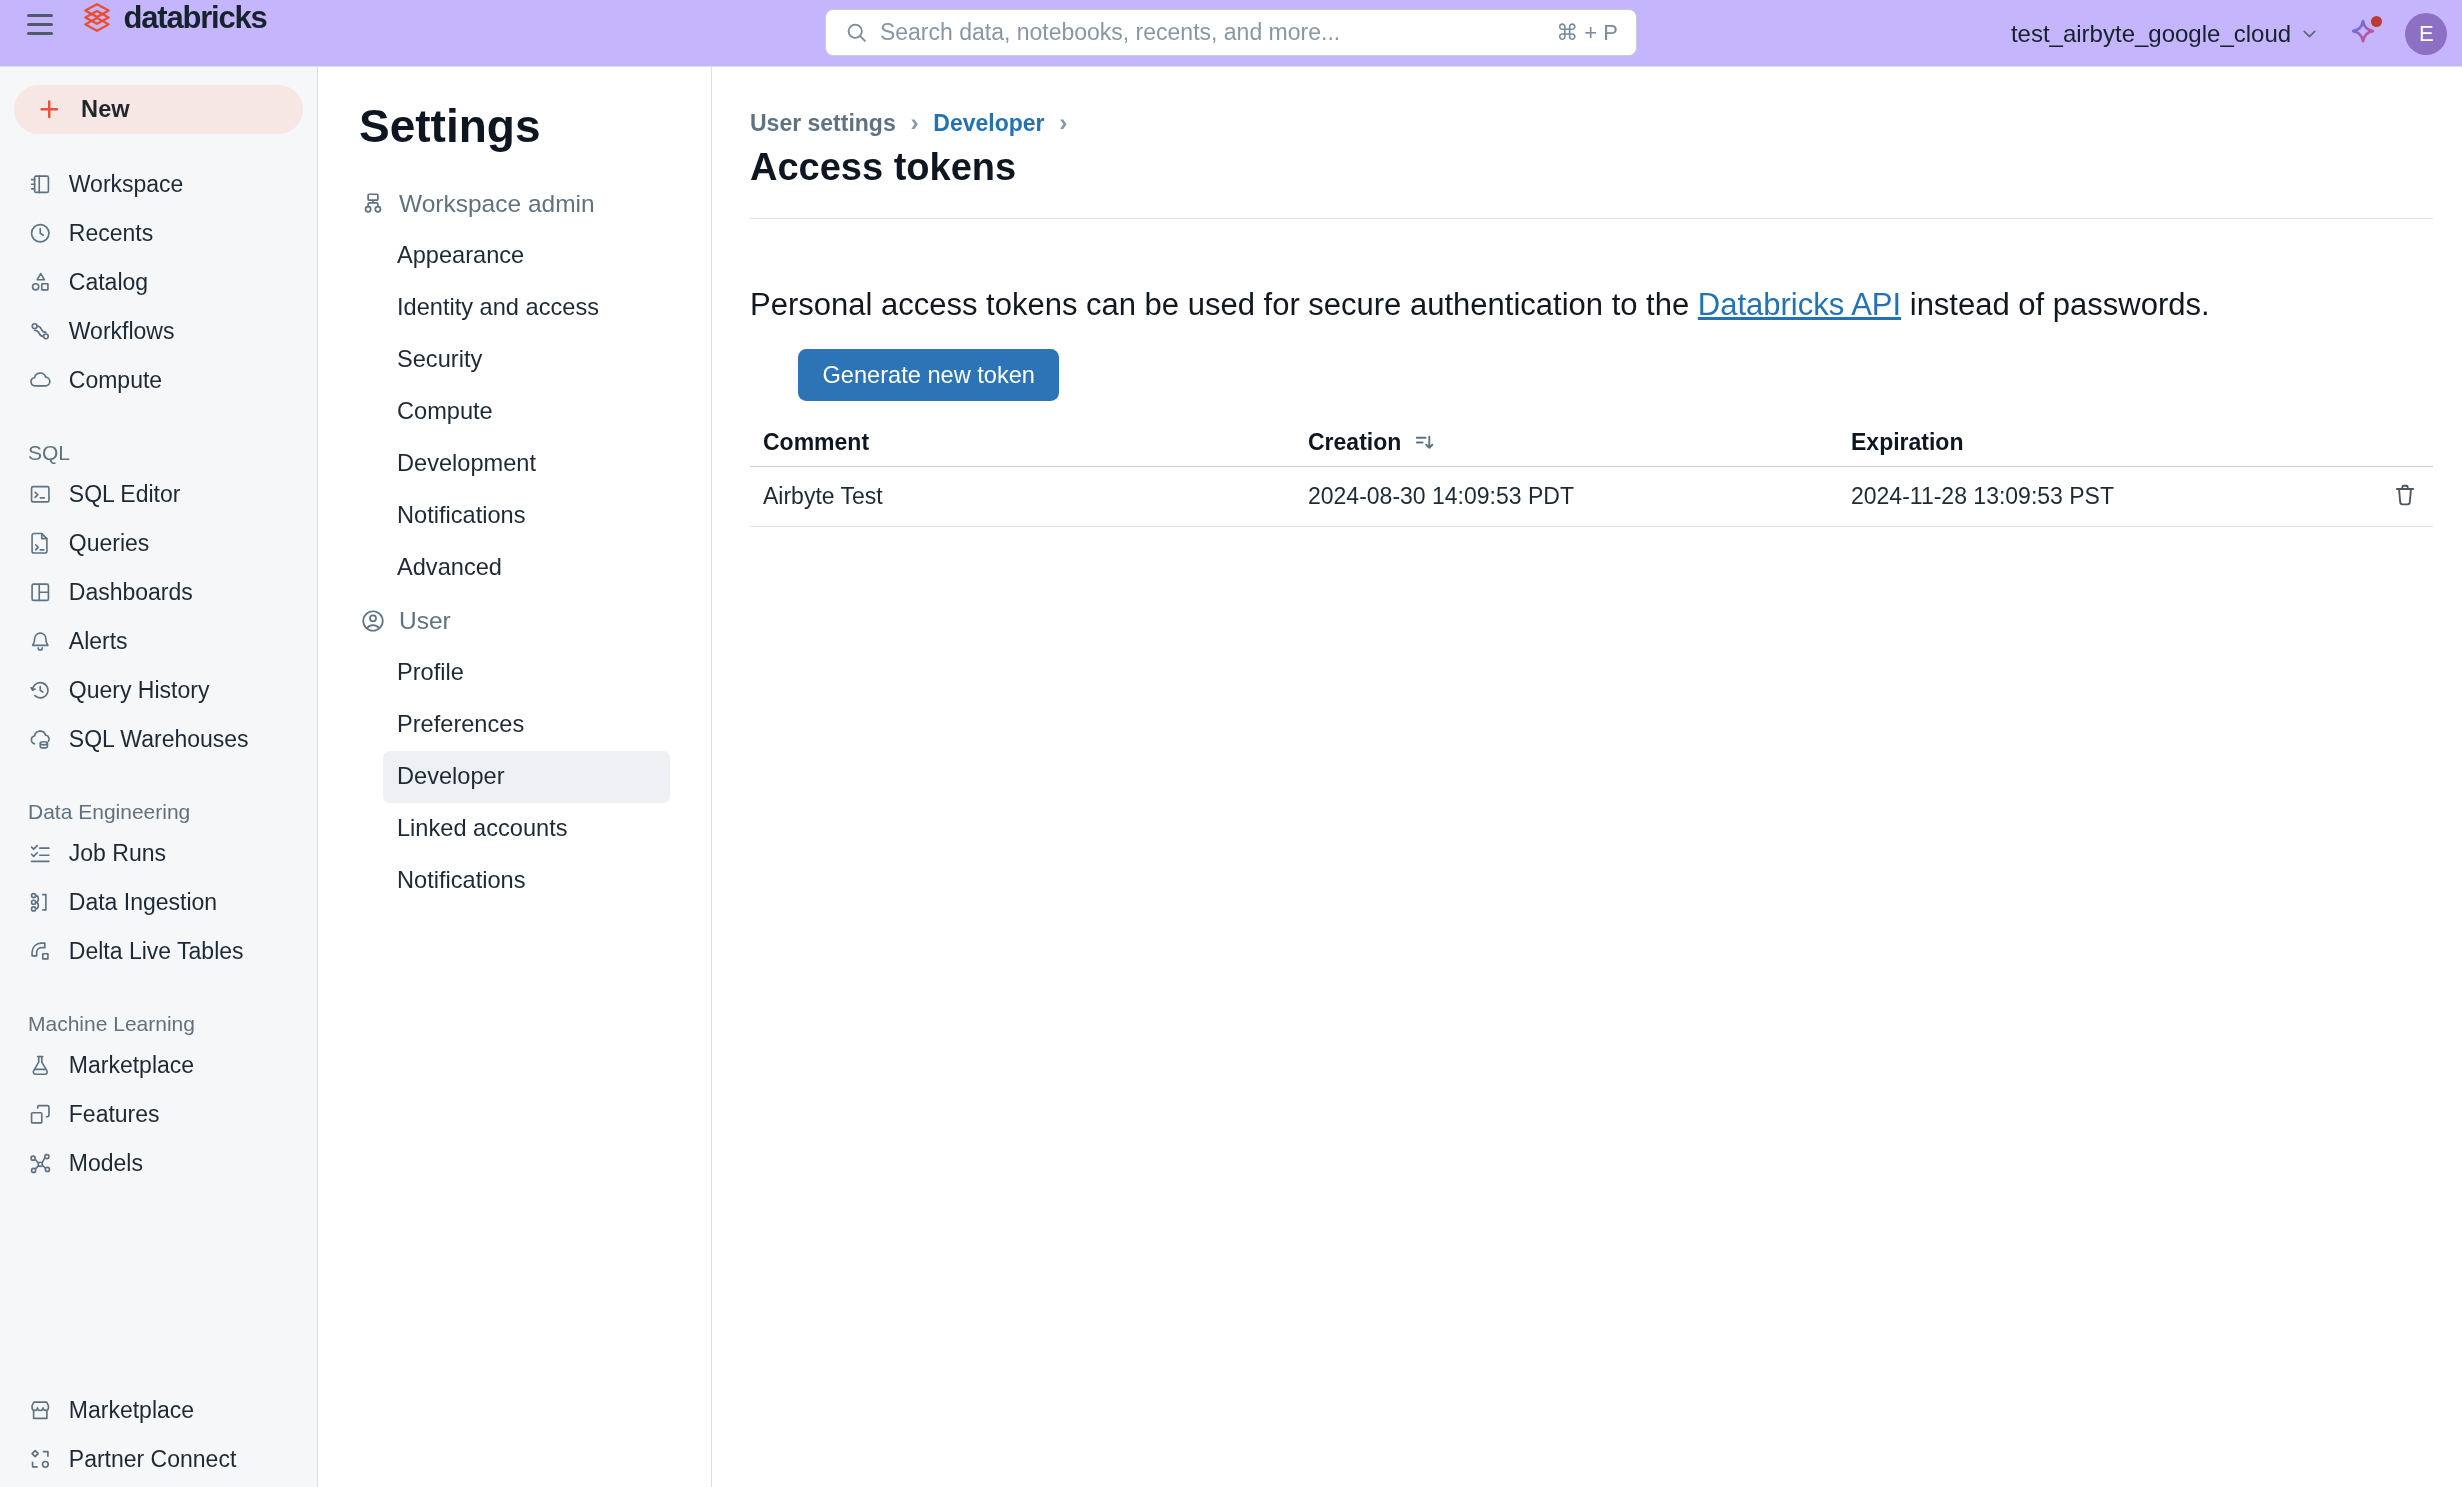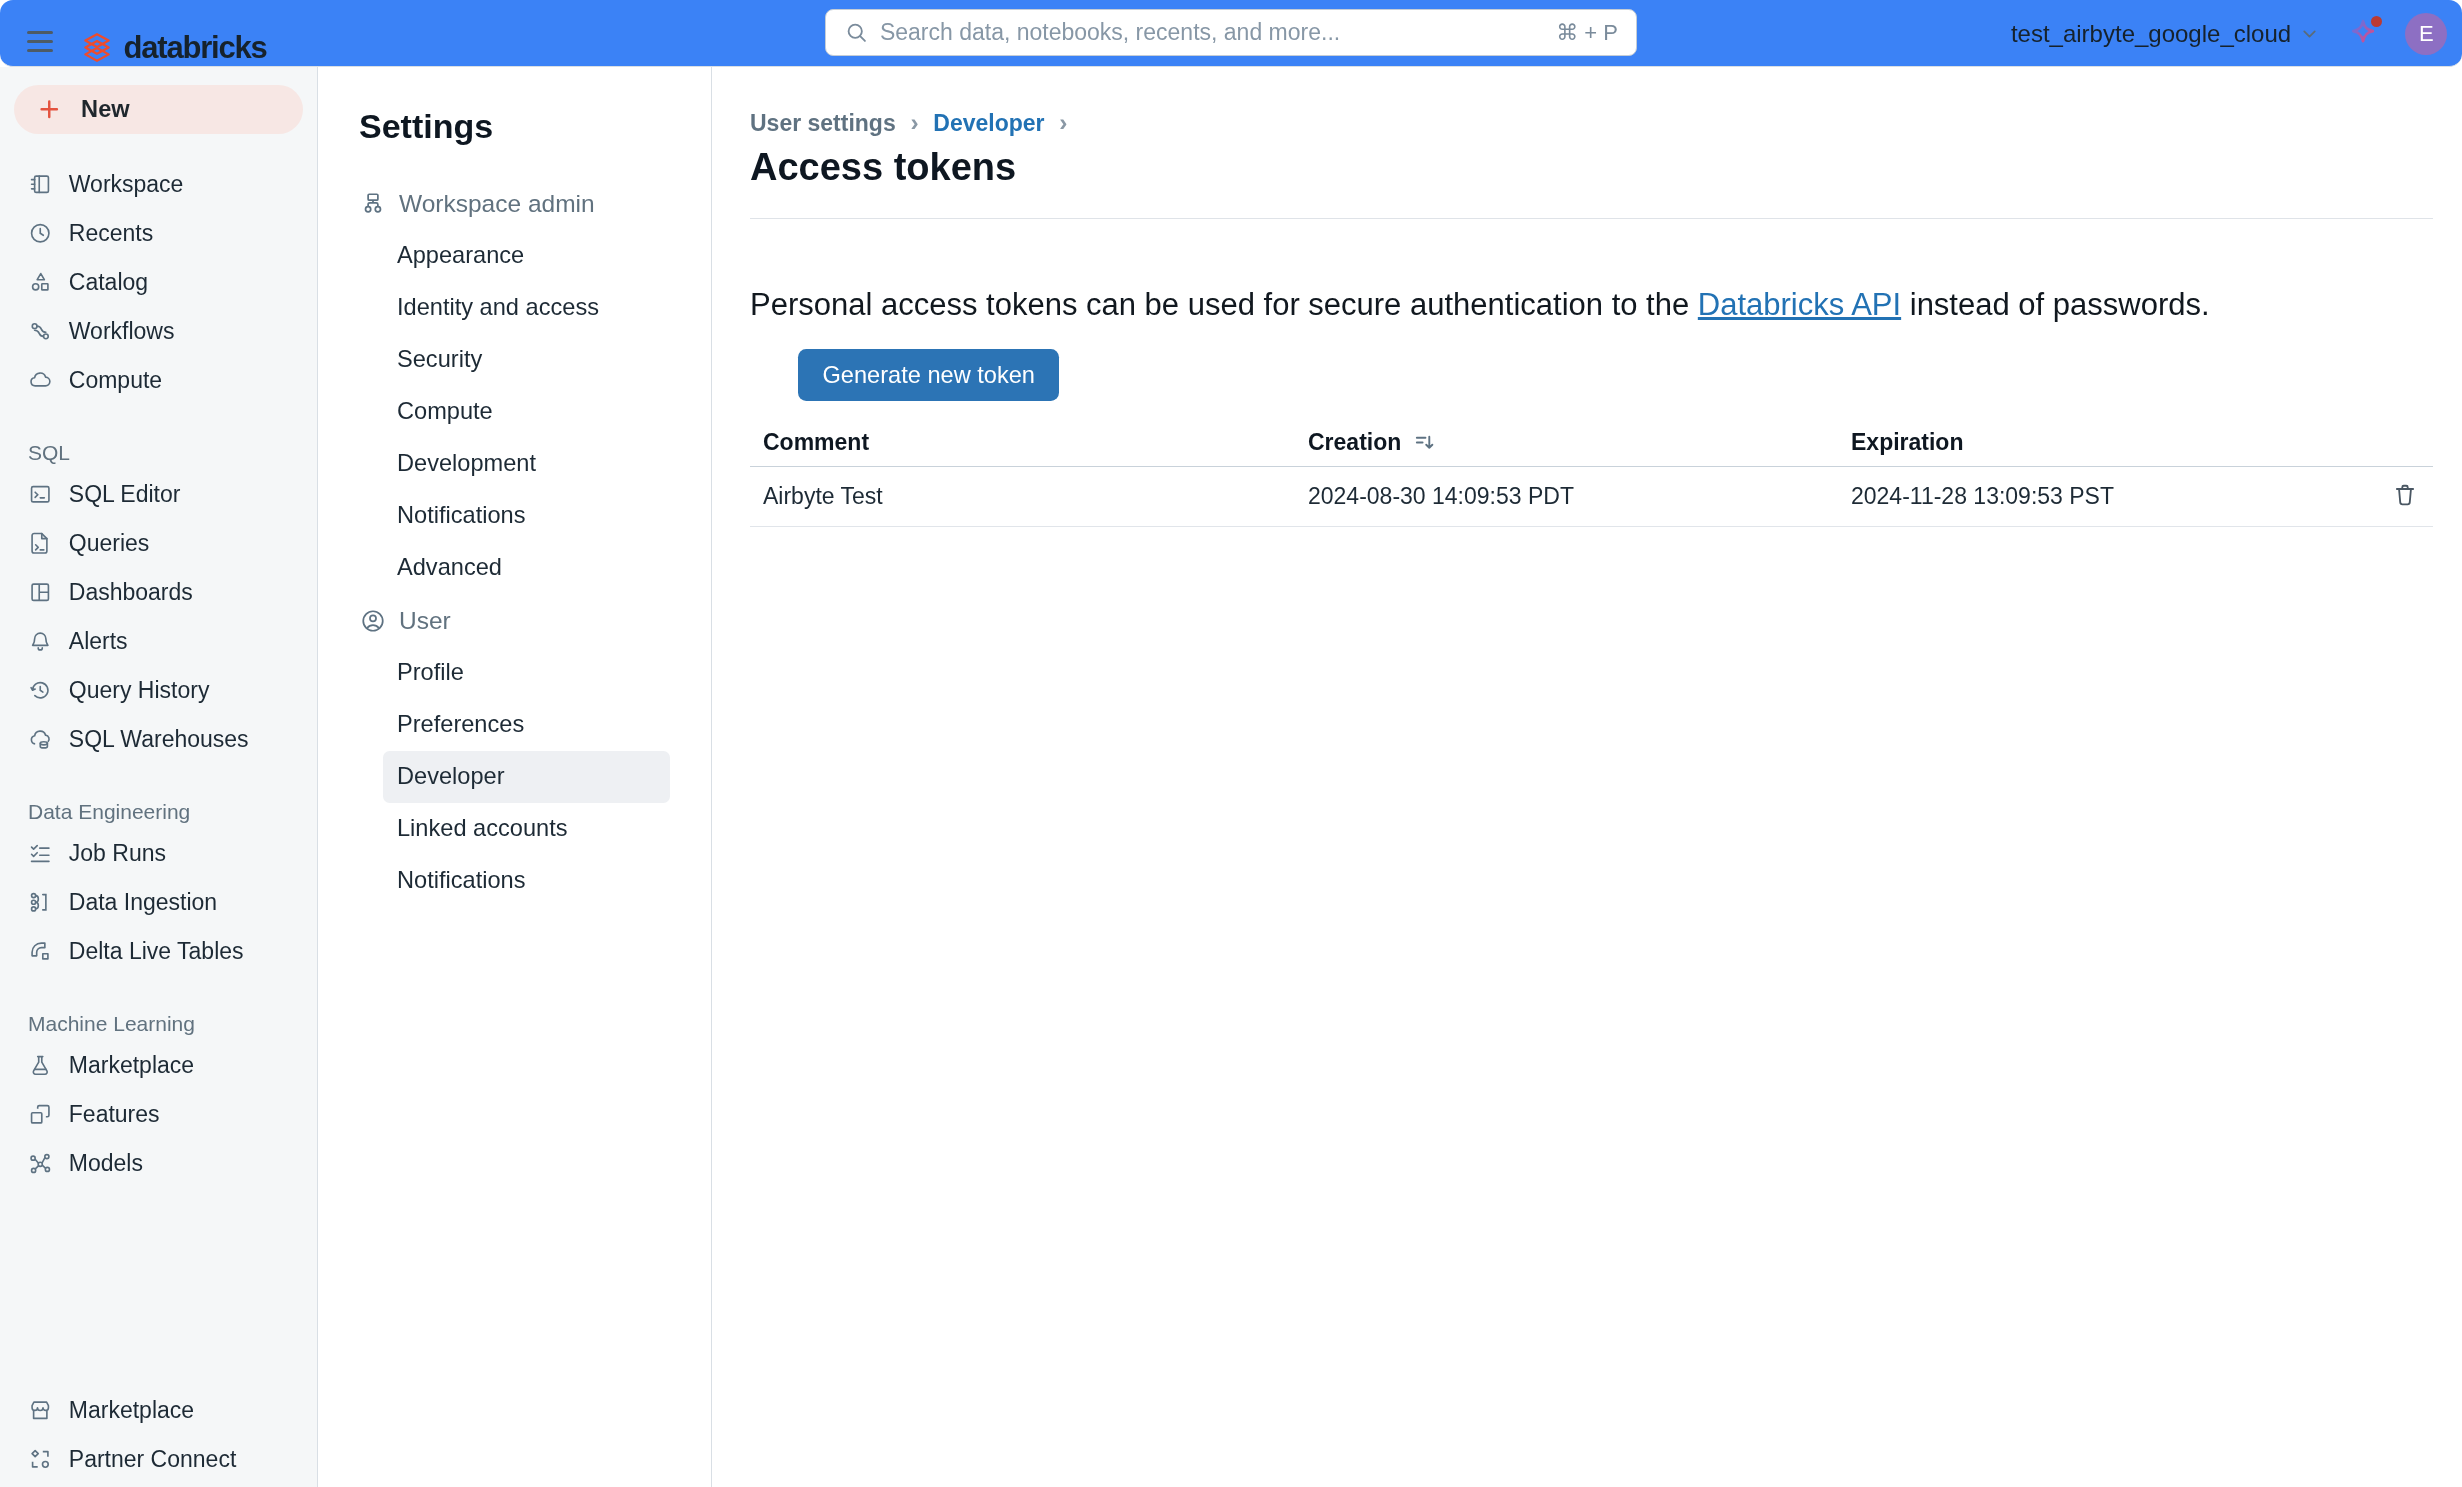--- a/index.html
+++ b/index.html
@@ -6,23 +6,23 @@
   html,body { width:2462px; height:1487px; }
   body {
     font-family:"Liberation Sans", sans-serif;
     color:#11181F; background:#fff; overflow:hidden;
     -webkit-font-smoothing:antialiased;
   }
   .page { width:2462px; height:1487px; display:flex; flex-direction:column; }
 
   
   .topbar {
-    height:67px; flex:0 0 67px; background:#3b82f6;
+    height:67px; flex:0 0 67px; background:#c4b5fd;
     border-bottom:1.6px solid #D9DFE5;
-    display:flex; align-items:flex-end; position:relative;border-radius:13px;
+    display:flex; align-items:flex-start; position:relative;
   }
   .hamburger { width:57px; height:49px; margin-left:11.4px; background:none; border:none; cursor:pointer;
     display:flex; flex-direction:column; justify-content:center; gap:5.7px; align-items:center; }
   .hamburger span { display:block; width:26px; height:3.3px; border-radius:1.6px; background:#4D5B66; }
   .brand { display:flex; align-items:center; gap:9.8px; margin-left:11.4px; cursor:pointer; }
   .brand-text { font-size:31px; font-weight:700; letter-spacing:-1.2px; color:#16222C; }
   .search {
     position:absolute; left:825px; top:9px; width:812px; height:47px;
     background:#fff; border:1.6px solid #C5CDD6; border-radius:8.2px;
     display:flex; align-items:center; padding:0 18px; gap:11.4px;
@@ -59,21 +59,21 @@
   .nav-section { margin-top:31px; height:34px; display:flex; align-items:center; padding-left:28px;
     font-size:21px; color:#61727F; }
   .sidebar-bottom { margin-top:auto; padding-bottom:3.3px; }
   .ic { width:24.5px; height:24.5px; flex:0 0 24.5px; color:#5E7282; }
 
   
   .settings {
     width:394px; flex:0 0 394px; background:#fff; border-right:1.6px solid #D9DFE5;
     padding-top:39px; overflow:hidden;
   }
-  .settings-title { font-size:34px; font-weight:700; color:#0E1721; padding-left:41px; line-height:41px; }
+  .settings-title { font-size:46px; font-weight:700; color:#0E1721; padding-left:41px; line-height:41px; }
   .set-group-hd { margin-top:42px; height:29px; display:flex; align-items:center; gap:13px; padding-left:42px;
     font-size:24.5px; color:#61727F; }
   .set-group-hd .ic { width:26px; height:26px; flex-basis:26px; }
   .set-items { margin-top:11.4px; }
   .set-item { height:52px; margin-left:65px; width:287px; border-radius:6.5px; padding-left:14px;
     display:flex; align-items:center; font-size:23.6px; color:#1D2A35; cursor:pointer; }
   .set-item.selected { background:#EEF0F3; }
   .grp2 { margin-top:13px; }
 
   

